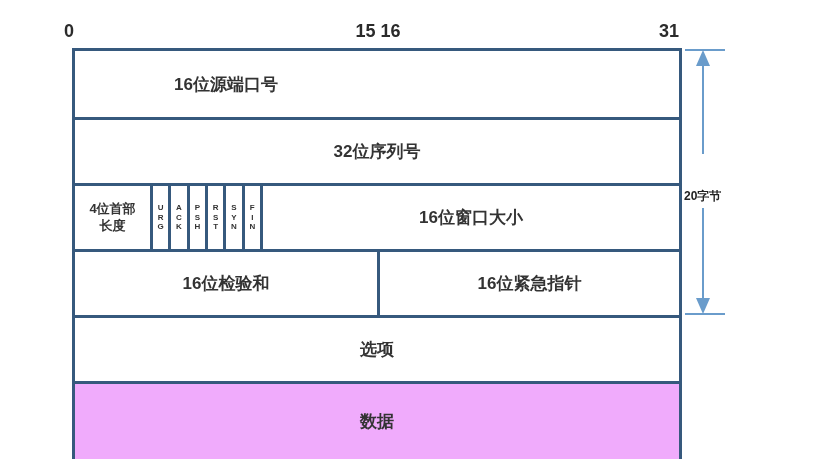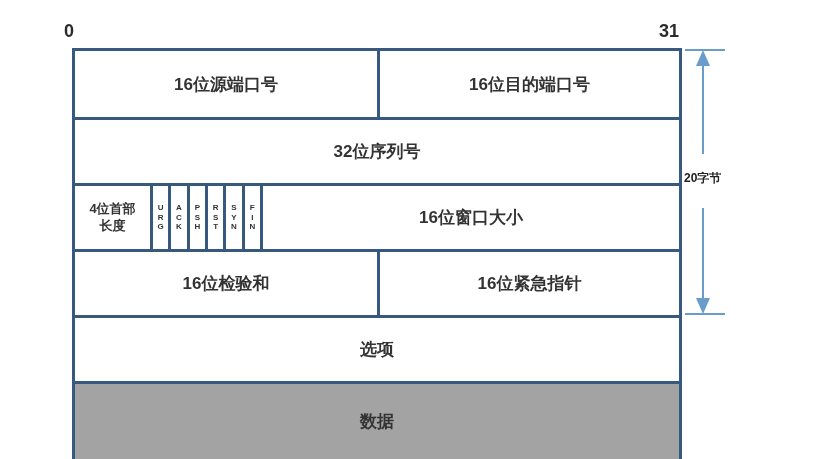--- a/index.html
+++ b/index.html
@@ -30,21 +30,21 @@
     position: absolute;
     left: 72px;
     top: 48px;
     width: 610px;
     border: 3px solid #36597D;
     box-sizing: border-box;
     background: #ffffff;
   }
   .row { display: flex; align-items: stretch; height: 66px; box-sizing: border-box; }
   .row + .row { border-top: 3px solid #36597D; }
-  .row-data { height: 78px; background: #a3a3a3; }
+  .row-data { height: 78px; background: #f0abfc; }
   .cell {
     display: flex;
     align-items: center;
     justify-content: center;
     text-align: center;
     font-size: 17px;
     font-weight: bold;
     color: #333333;
     box-sizing: border-box;
   }
@@ -81,40 +81,40 @@
   .range-arrow {
     position: absolute;
     left: 683px;
     top: 40px;
     width: 50px;
     height: 290px;
   }
   .byte-label {
     position: absolute;
     left: 684px;
-    top: 170px;
+    top: 188px;
     font-size: 12px;
     font-weight: bold;
     color: #222222;
     white-space: nowrap;
     background: #ffffff;
   }
 </style>
 </head>
 <body>
 
 <div class="stage">
 
   <div class="axis-label axis-start">0</div>
+  <div class="axis-label axis-middle">15 16</div>
   <div class="axis-label axis-end">31</div>
 
   <div class="tbl">
     <div class="row">
       <div class="cell half">16位源端口号</div>
-      <div class="cell half bl">16位目的端口号</div>
     </div>
     <div class="row">
       <div class="cell full">32位序列号</div>
     </div>
     <div class="row">
       <div class="cell cell-hlen">4位首部长度</div>
       <div class="flagwrap">
         <div class="flag">U
 R
 G</div>

